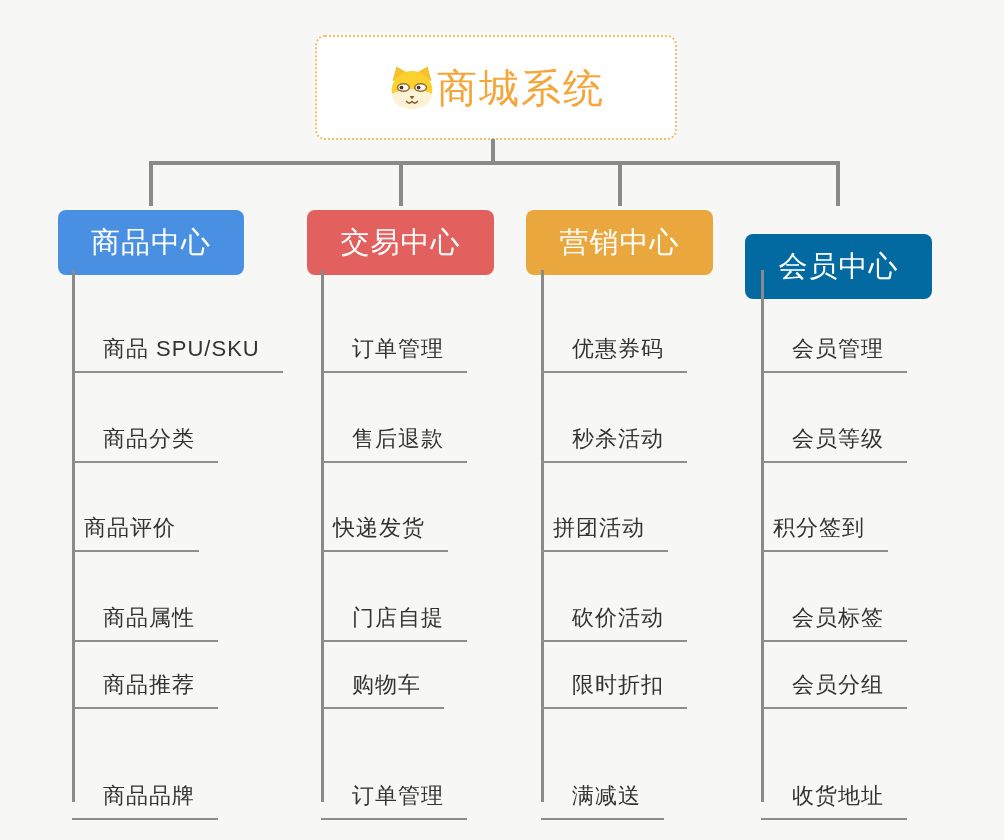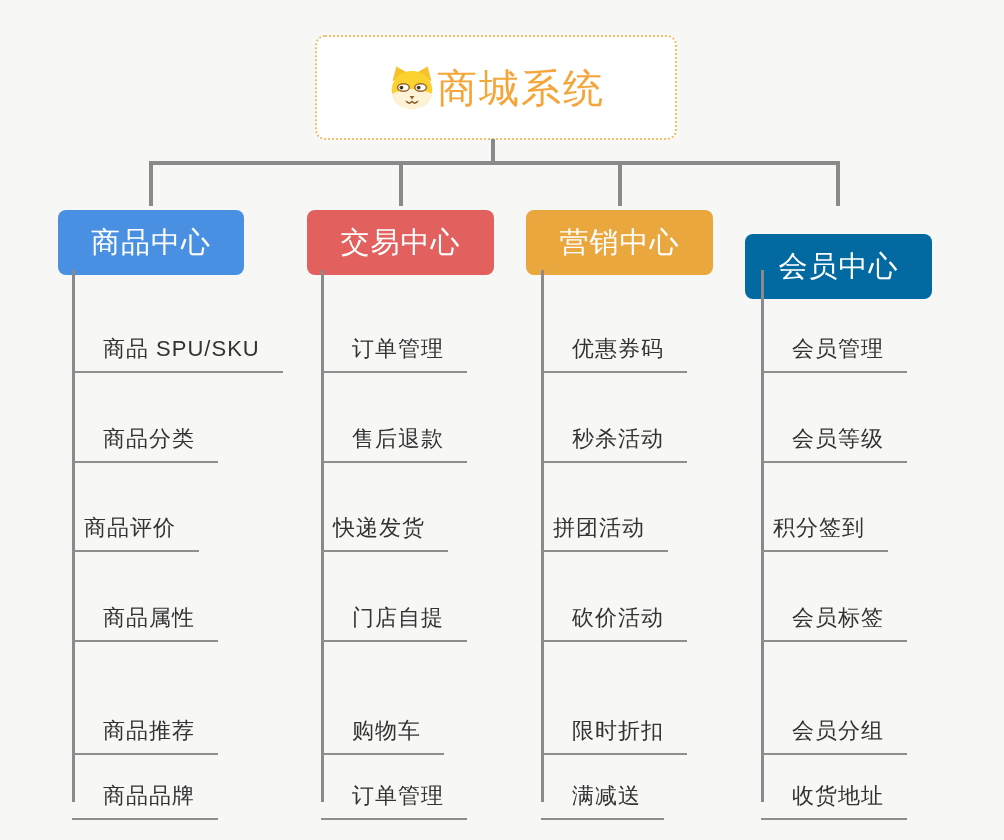--- a/index.html
+++ b/index.html
@@ -58,21 +58,21 @@
     font-size:22px;color:#333333;letter-spacing:1px;
     padding:0 23px 9px 31px;
     border-bottom:2px solid #8E8E8E;
     line-height:1.2;
     margin-top:18px;
   }
   .item:nth-child(1){top:48px;}
   .item:nth-child(2){top:138px;}
   .item:nth-child(3){top:227px;padding-left:12px;}
   .item:nth-child(4){top:317px;}
-  .item:nth-child(5){top:430px;}
+  .item:nth-child(5){top:384px;}
   .item:nth-child(6){top:495px;font-family:Liberation Serif, serif;}
 </style>
 </head>
 <body>
 
 <div class="canvas">
 
   <div class="root">
     <span class="dog">
       <svg viewBox="0 0 64 60" xmlns="http://www.w3.org/2000/svg">

